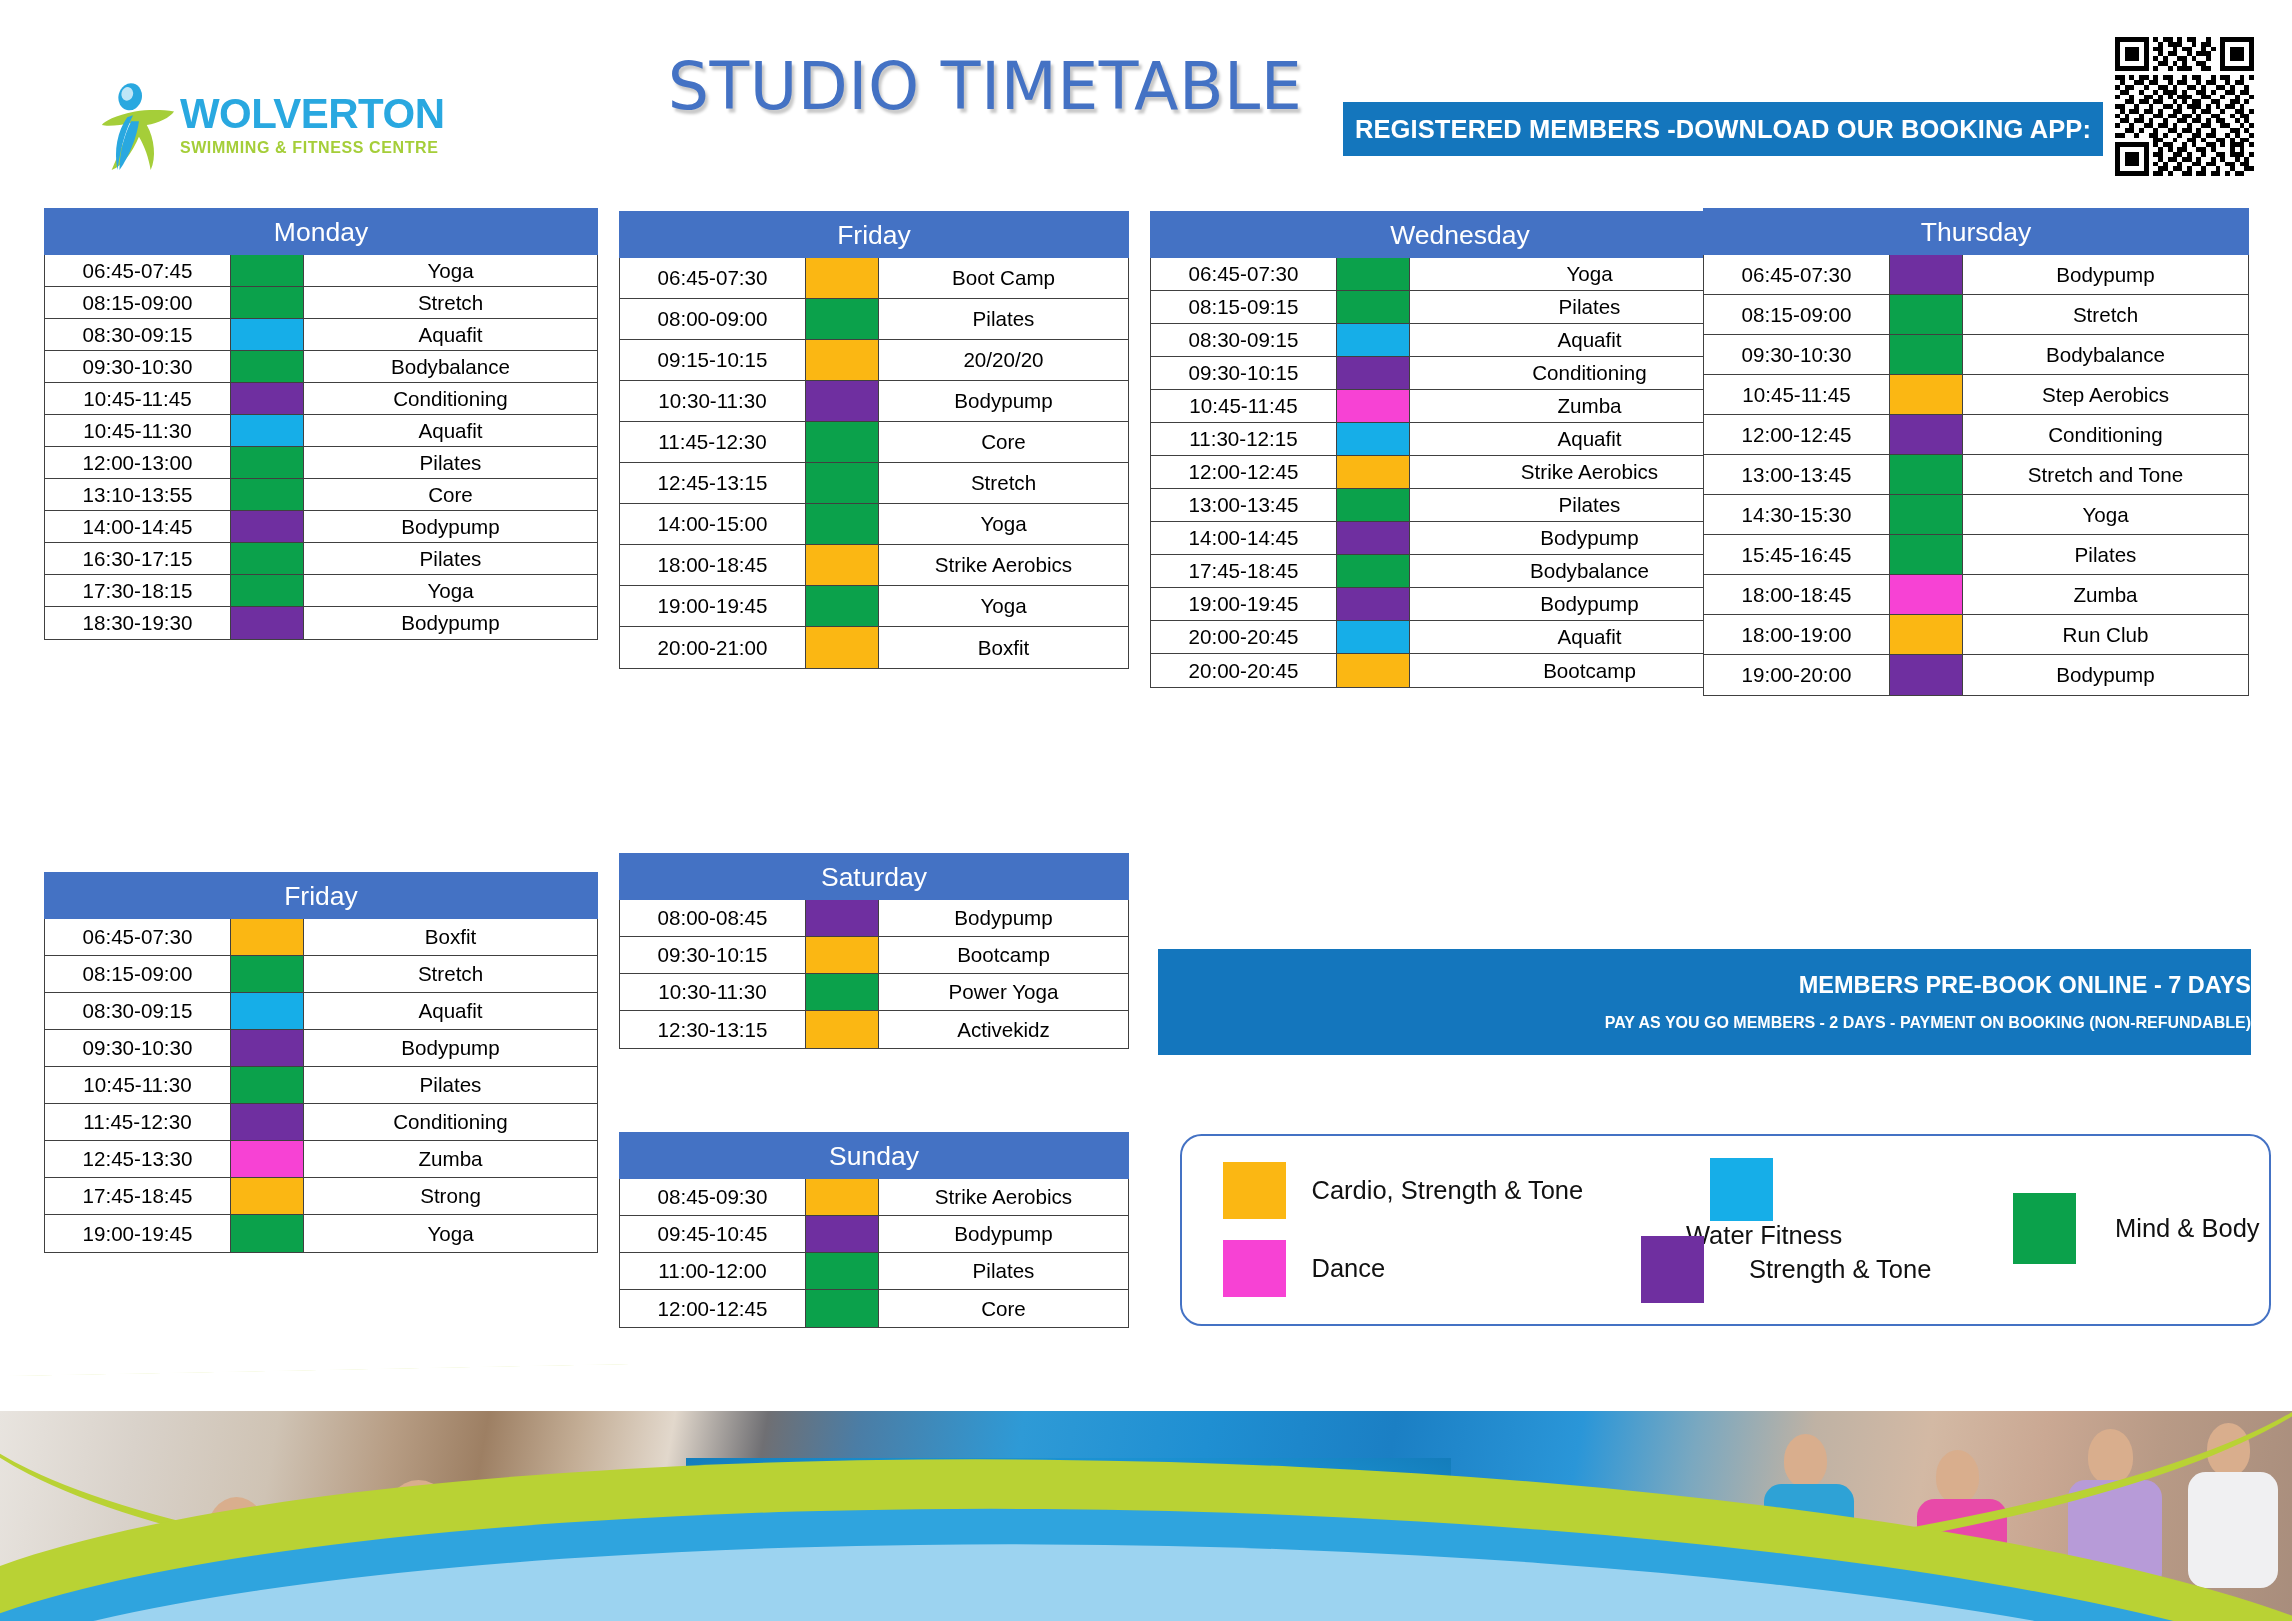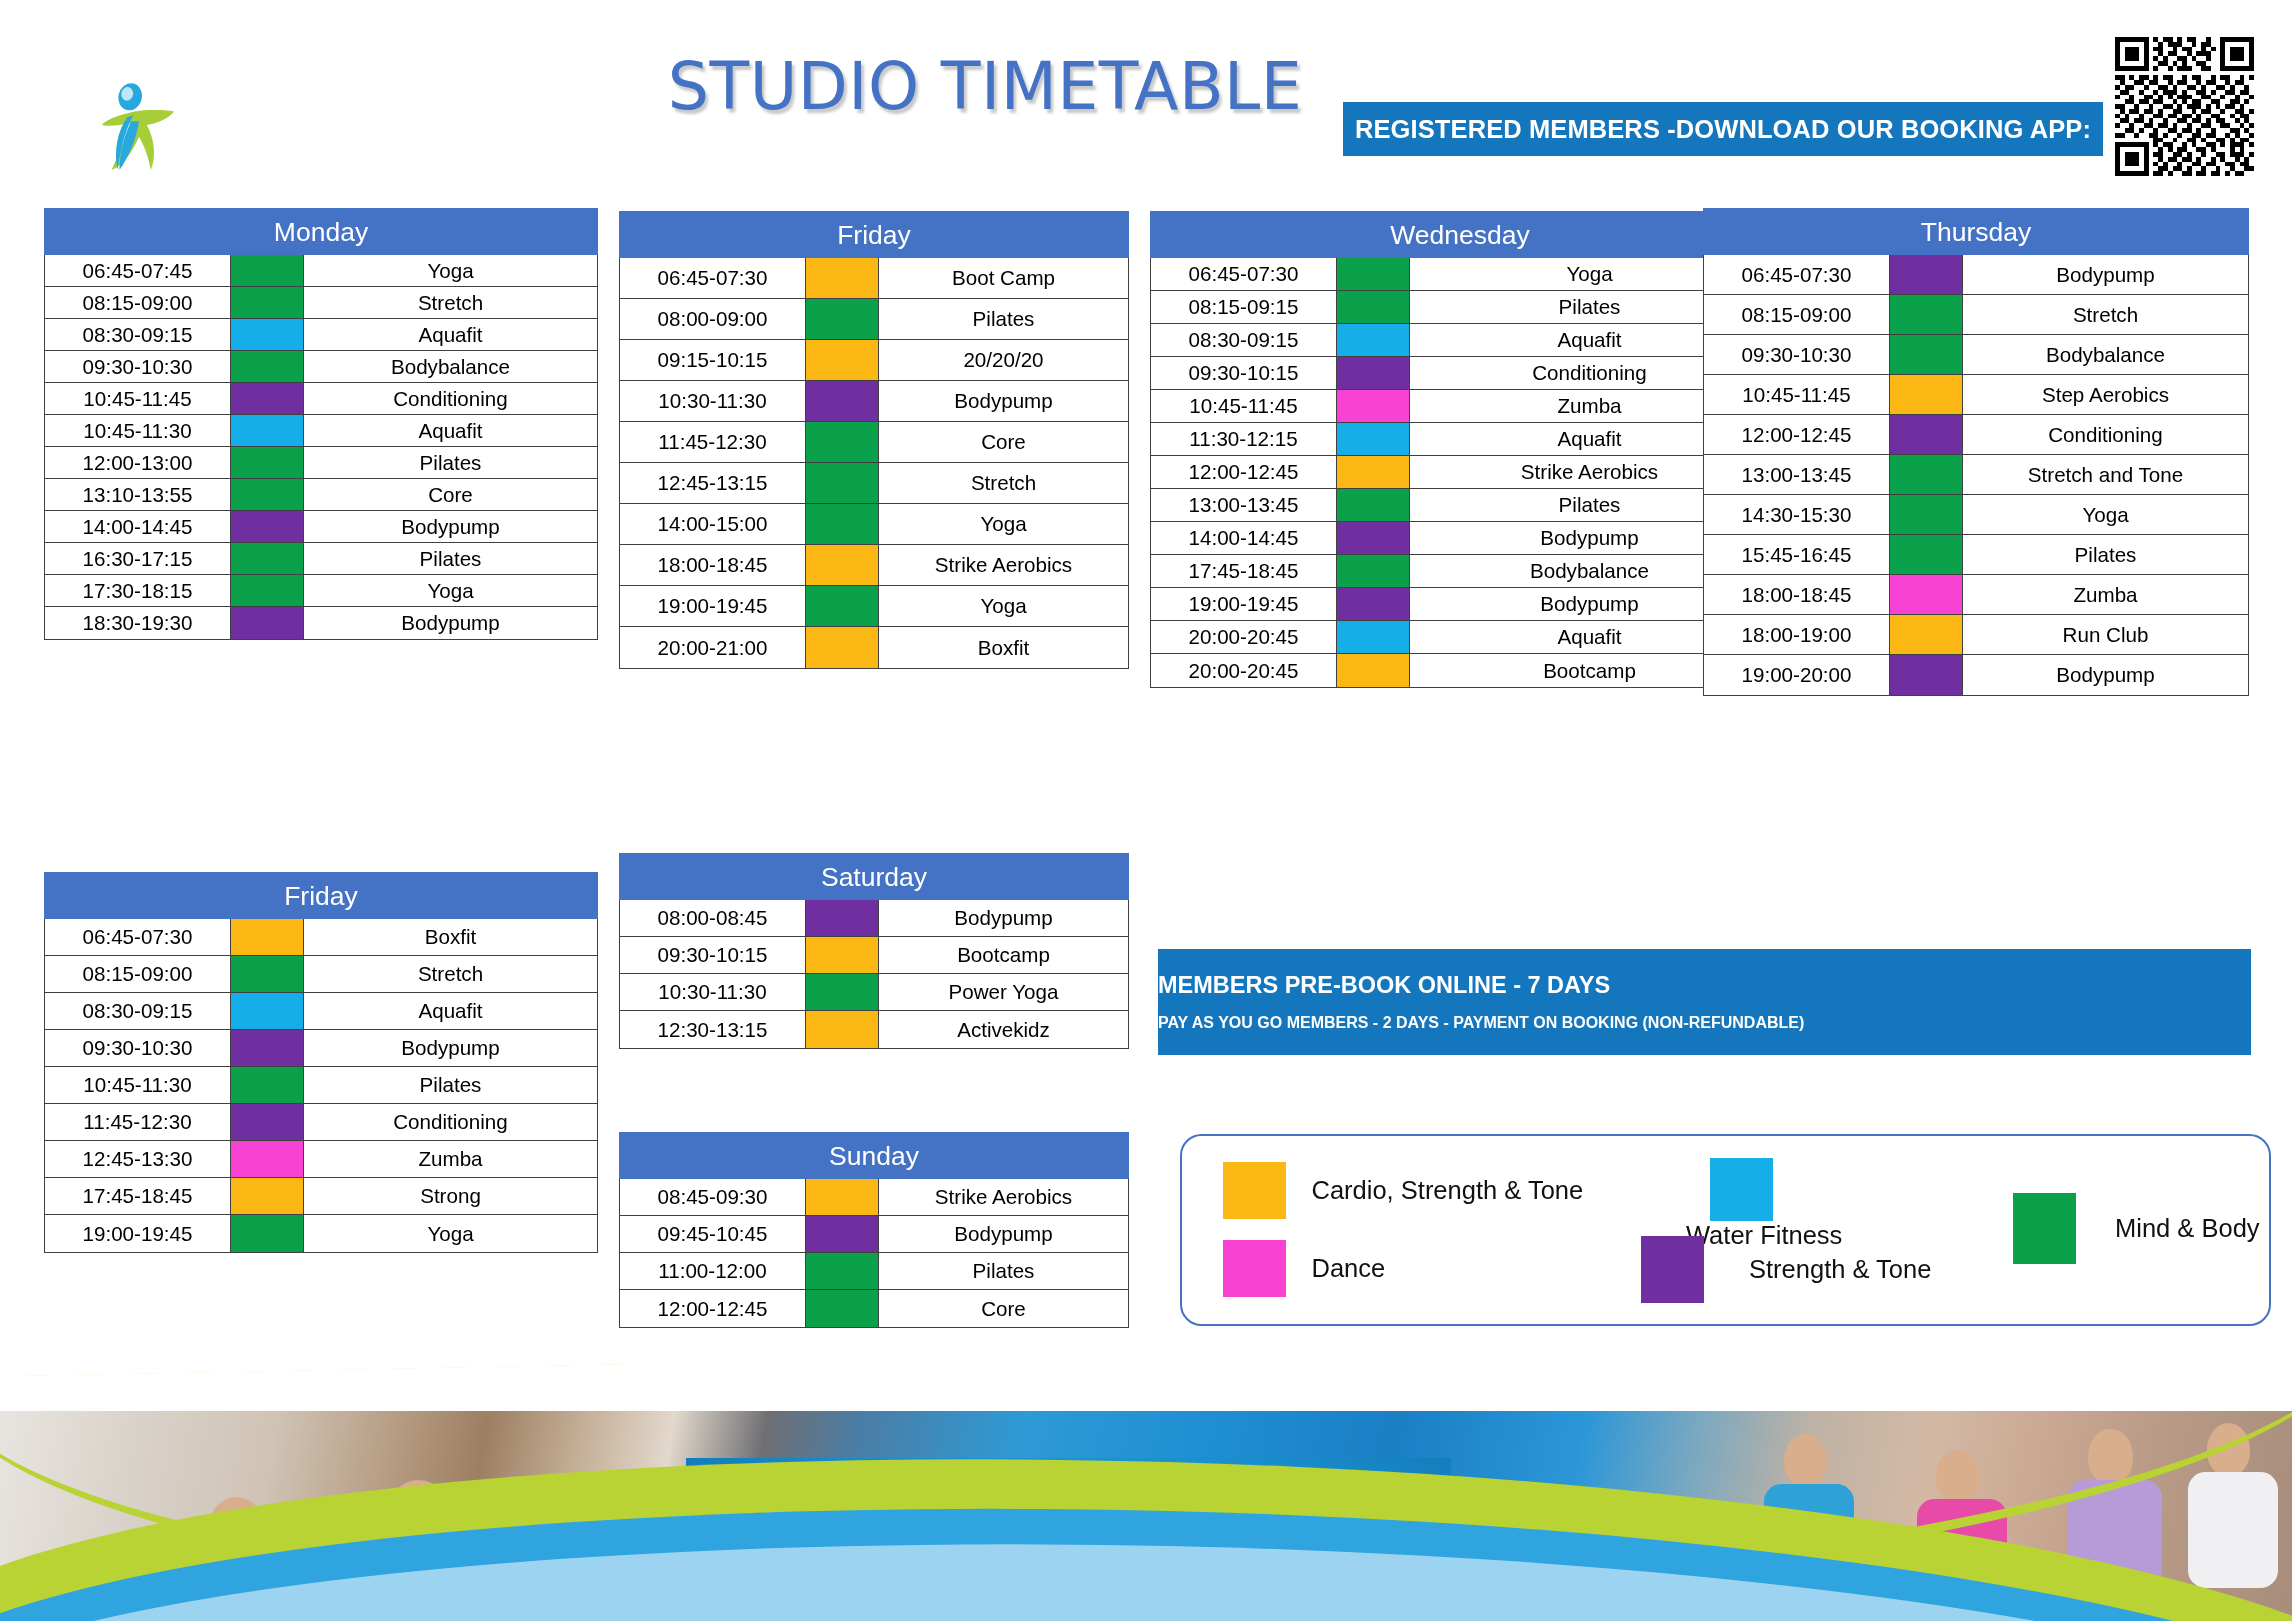--- a/index.html
+++ b/index.html
@@ -67,21 +67,21 @@
   .cat-water{background:#16AEE8;}
   .cat-strength{background:#6F2FA0;}
   .cat-mind{background:#0BA14B;}
   .cat-dance{background:#F councils;}
   .cat-dance{background:#F742D4;}
 
   
   .info-banner{
     position:absolute;left:1158px;top:949px;width:1093px;height:106px;
     background:#1476BD;color:#fff;
-    display:flex;flex-direction:column;align-items:flex-start;justify-content:center;
+    display:flex;flex-direction:column;align-items:flex-end;justify-content:center;
     text-align:center;
   }
   .info-line1{font-size:23.5px;font-weight:bold;margin-bottom:15.7px;}
   .info-line2{font-size:16px;font-weight:bold;}
 
   
   .legend{
     position:absolute;left:1180px;top:1134px;width:1091px;height:192px;
     border:2.4px solid #4472C4;border-radius:21.6px;background:#fff;
     box-sizing:border-box;
@@ -126,20 +126,24 @@
 
   <div class="logo-wrap">
     <div class="logo-mark">
       <svg viewBox="0 0 80 92" width="78" height="90">
         <ellipse cx="33" cy="15" rx="12" ry="14" fill="#29A8E0" transform="rotate(14 33 15)"></ellipse>
         <ellipse cx="30" cy="12" rx="6" ry="7" fill="#bfe6f7" transform="rotate(14 30 12)"></ellipse>
         <path d="M38 30 C18 34 6 40 4 44 C10 46 24 44 34 42 C28 58 22 72 14 90 C26 86 36 70 42 56 C48 66 52 78 54 90 C60 78 58 58 50 44 C62 42 74 36 78 30 C66 28 50 28 38 30 Z" fill="#A5CE39"></path>
         <path d="M36 34 C30 46 24 62 20 90 C16 70 20 50 30 36 Z" fill="#29A8E0"></path>
         <path d="M34 40 C26 56 22 74 22 90 C32 76 40 56 42 40 Z" fill="#29A8E0"></path>
       </svg>
+    </div>
+    <div class="logo-text">
+      <div class="logo-name">WOLVERTON</div>
+      <div class="logo-sub">SWIMMING &amp; FITNESS CENTRE</div>
     </div>
   </div>
 
   <div class="main-title">STUDIO TIMETABLE</div>
 
   <div class="app-banner">REGISTERED MEMBERS -DOWNLOAD OUR BOOKING APP:</div>
 
   <div class="qr">
     <svg viewBox="0 0 29 29" width="139" height="139" shape-rendering="crispEdges">
       <rect width="29" height="29" fill="#fff"></rect>

